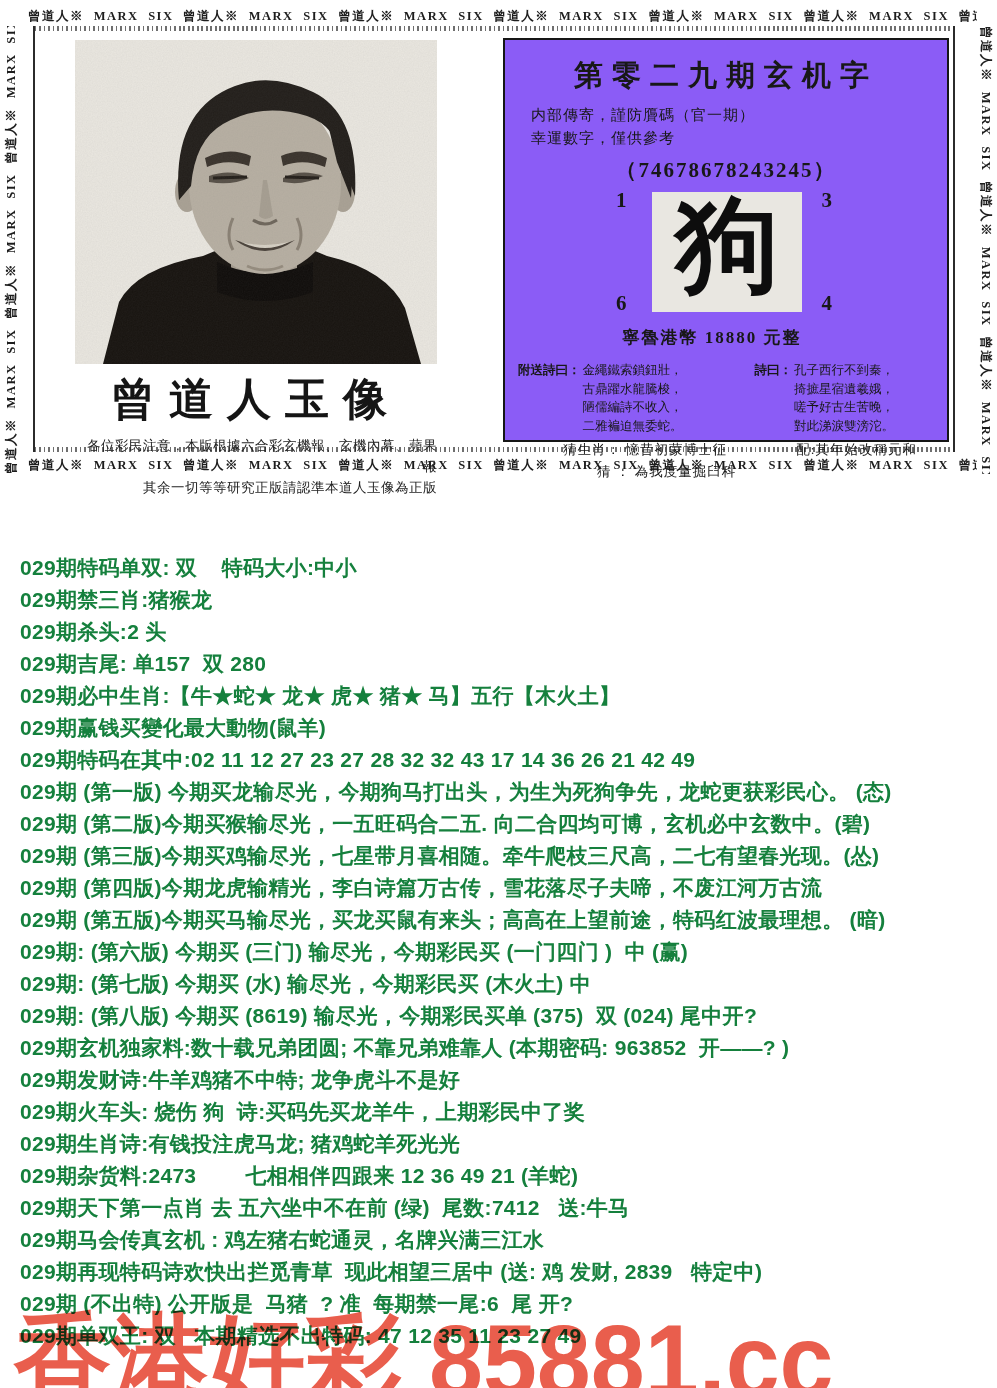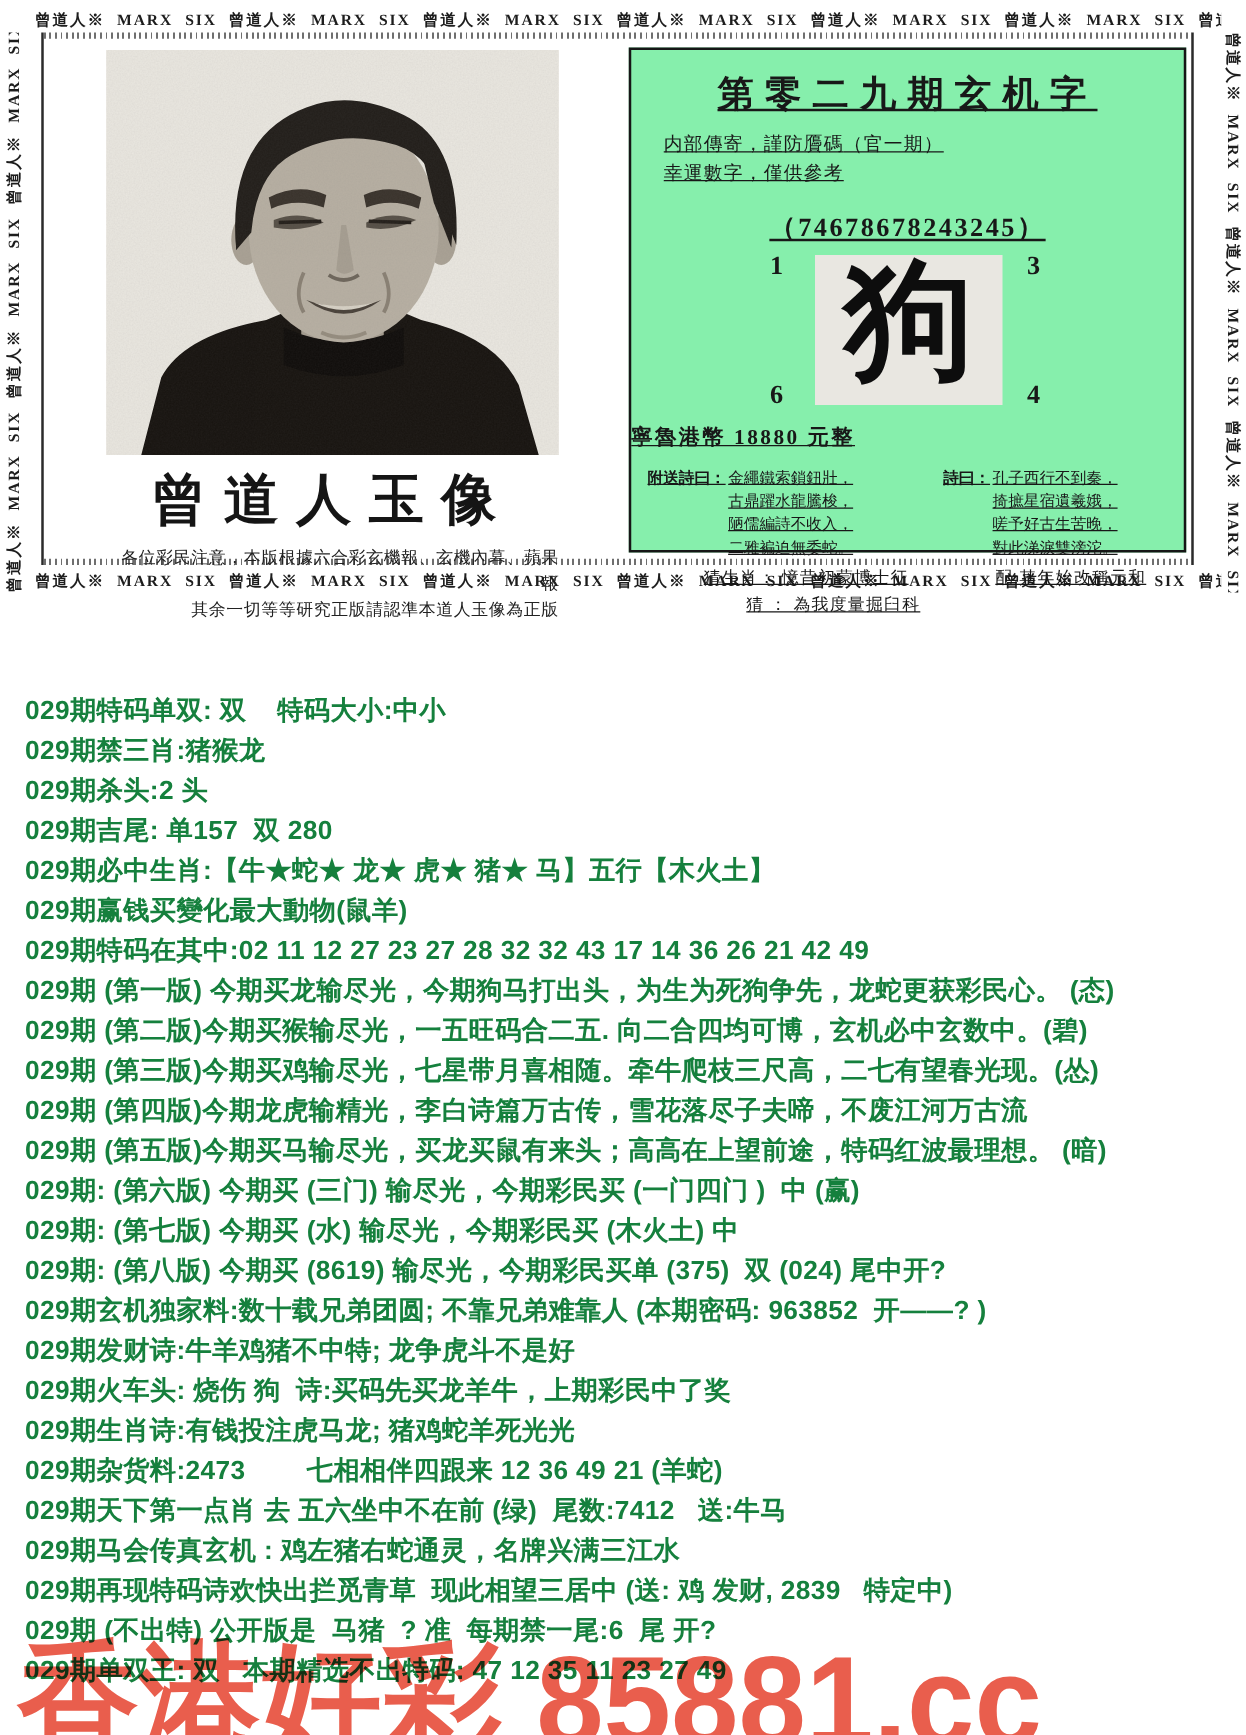--- a/index.html
+++ b/index.html
@@ -29,67 +29,67 @@
 
   
   .main-box {
     position:absolute; left:33px; top:26px; width:922px; height:426px;
     border-left:2px solid #2b2b2b; border-right:2px solid #2b2b2b; background:#fff;
   }
   .lace-top { top:0; }
   .lace-bot { bottom:0; }
 
   
-  .portrait-wrap { position:absolute; left:50px; top:14px; width:362px; }
+  .portrait-wrap { position:absolute; left:40px; top:14px; width:362px; }
   .portrait-svg  { display:block; width:362px; height:324px; background:#ebe9e3; }
   .portrait-caption {
     margin-top:6px; text-align:center;
     font-family:"Liberation Serif", serif; font-weight:700;
     font-size:44px; letter-spacing:14px; color:#151515; white-space:nowrap;
   }
   .portrait-notice {
     margin-top:6px; font-family:"Liberation Serif", serif;
     font-size:13.5px; line-height:21px; color:#222; letter-spacing:.5px;text-align:right;
   }
 
   
   .mystic-box {
     position:absolute; left:468px; top:12px; width:446px; height:404px;
-    border:2px solid #161616; background:#86efac;
-    font-family:"Liberation Serif", serif; color:#181818;text-decoration:underline;
+    border:2px solid #161616; background:#8b5cf6;
+    font-family:"Liberation Serif", serif; color:#181818;
   }
   .mystic-title {
     margin-top:16px; text-align:center; font-weight:700;
     font-size:29px; letter-spacing:9px; white-space:nowrap;
   }
   .mystic-subrow {
     display:flex; justify-content:flex-start; align-items:baseline;
     padding:10px 26px 0 26px; font-size:15px; letter-spacing:1px;
   }
   .mystic-sub2 { padding:4px 26px 0 26px; font-size:15px; letter-spacing:1px; }
   .mystic-lucky {
-    margin-top:20px; text-align:center; font-size:21px; font-weight:700; letter-spacing:2px;
+    margin-top:8px; text-align:center; font-size:21px; font-weight:700; letter-spacing:2px;
   }
   .zodiac-block {
     position:relative; width:240px; height:128px; margin:4px auto 0 auto;
   }
   .zodiac-bg {
     position:absolute; left:46px; top:4px; width:150px; height:120px; background:#e9e7e1;
   }
   .zodiac-char {
     position:absolute; left:46px; top:-8px; width:150px; height:132px;
     font-weight:700; font-size:104px; line-height:132px; text-align:center; color:#0d0d0d;
   }
   .zn { position:absolute; font-size:21px; font-weight:700; }
   .zn-tl { left:10px;  top:0; }
   .zn-tr { right:14px; top:0; }
   .zn-bl { left:10px;  bottom:0; }
   .zn-br { right:14px; bottom:0; }
   .mystic-price {
-    margin-top:10px; text-align:left; padding-right:28px;
+    margin-top:10px; text-align:center; padding-right:28px;
     font-size:17px; font-weight:700; letter-spacing:2px;
   }
   .poems {
     display:flex; margin-top:12px; padding:0 14px 0 13px; font-size:12.5px; line-height:18.5px;
   }
   .poem { display:flex; }
   .poem-label { white-space:nowrap; font-weight:700; }
   .poem-lines { margin-left:2px; }
   .poem-1 { width:57%; }
   .poem-2 { width:43%; }

